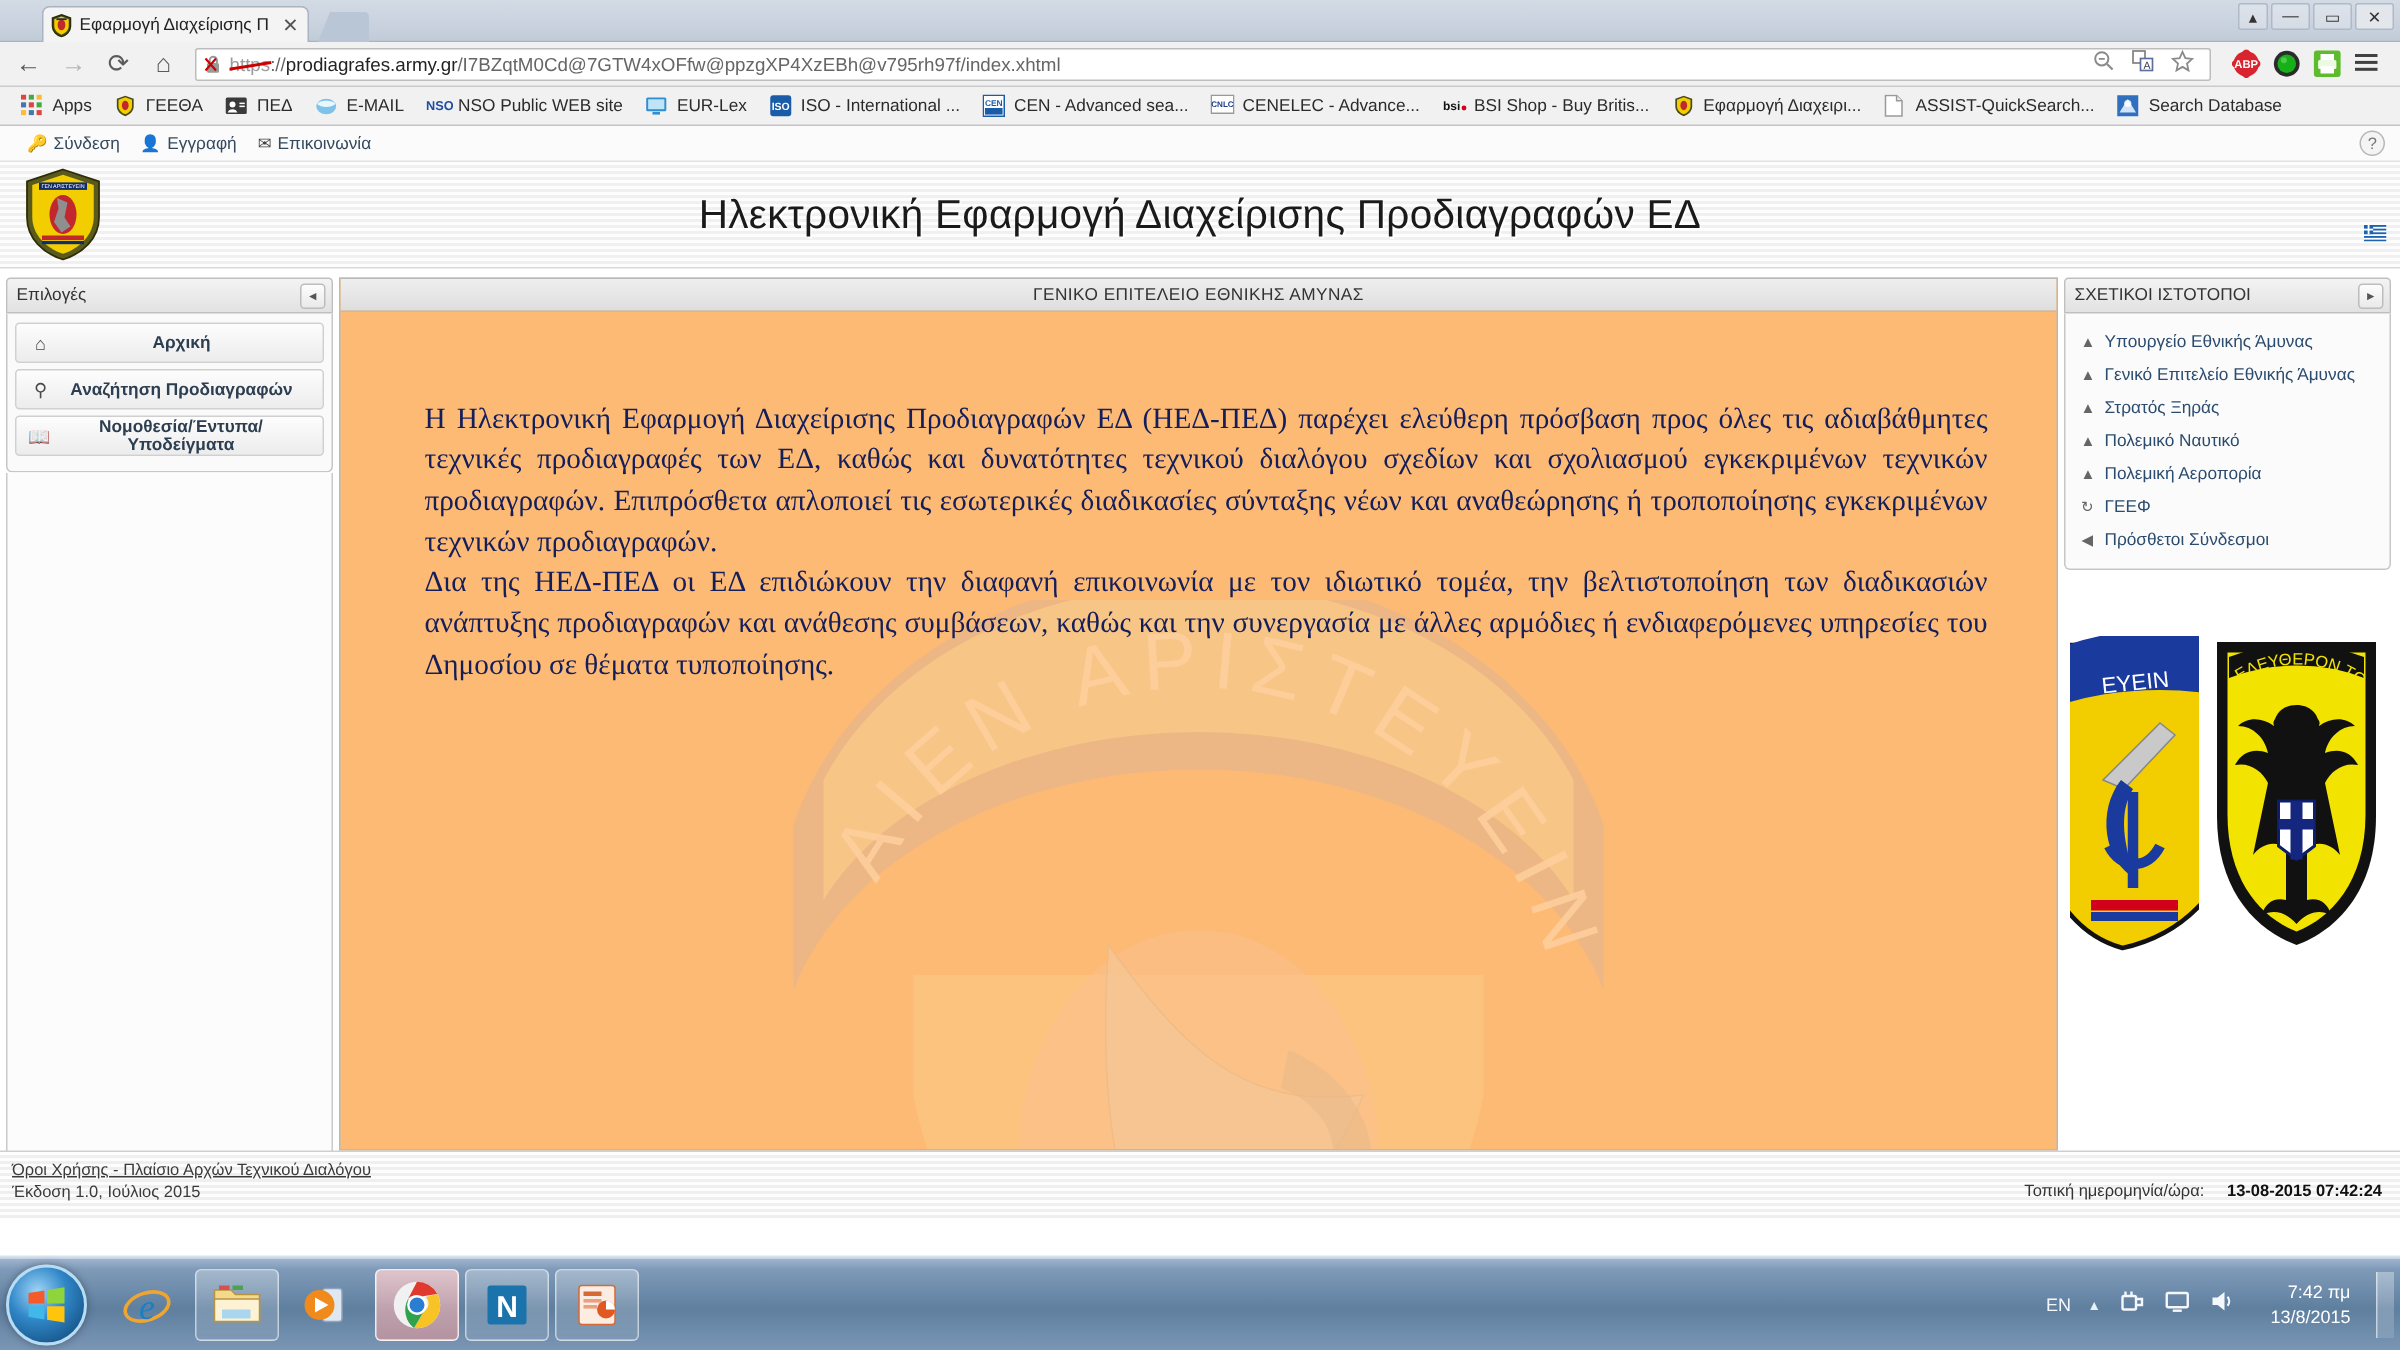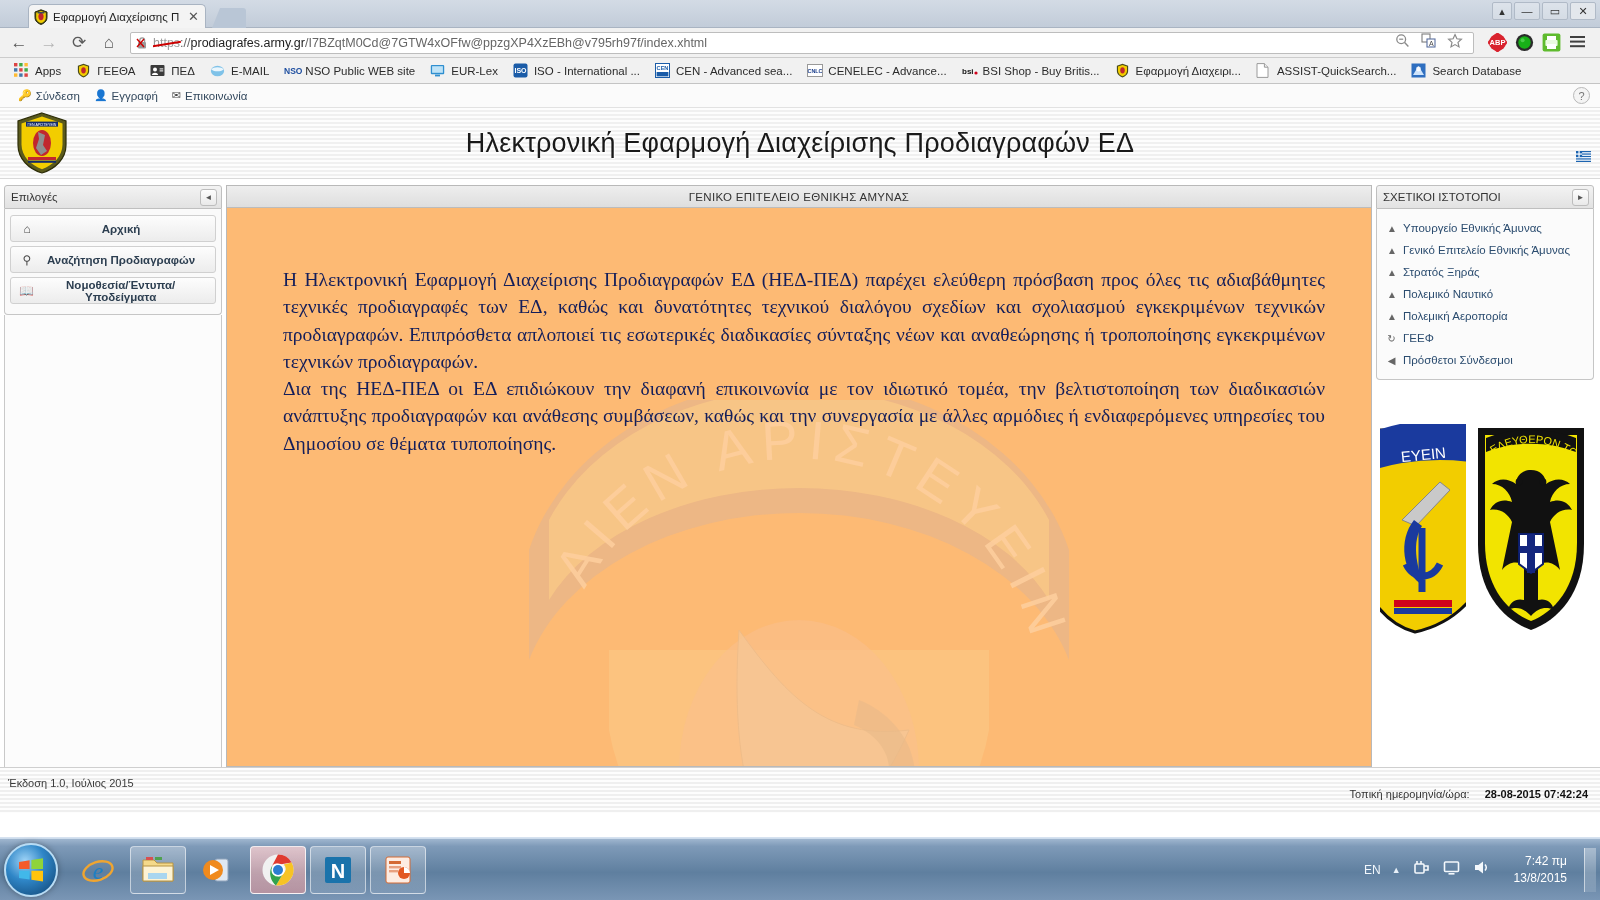--- a/index.html
+++ b/index.html
@@ -656,24 +656,25 @@
               <path d="M47 112 h24 v30 l-12 9 -12 -9 Z" fill="#fff" stroke="#0b1d6b" stroke-width="2"></path>
               <rect x="55" y="112" width="8" height="39" fill="#14267e"></rect>
               <rect x="47" y="124" width="24" height="7" fill="#14267e"></rect>
             </svg>
           </span>
         </div>
       </div>
     </div>
 
     <div class="pagefooter">
+      <div class="terms">Όροι Χρήσης - Πλαίσιο Αρχών Τεχνικού Διαλόγου</div>
       <div class="version">Έκδοση 1.0, Ιούλιος 2015</div>
       <div class="localtime">
         <span>Τοπική ημερομηνία/ώρα:</span>
-        <b>28-08-2015 07:42:24</b>
+        <b>13-08-2015 07:42:24</b>
       </div>
     </div>
   </div>
 </div>
 
 <div class="taskbar">
   <div class="startorb">
     <svg width="30" height="30" viewBox="0 0 30 30">
       <path d="M3 7 L13.6 5.3 V14 H3 Z" fill="#f45b2b"></path>
       <path d="M15.4 5 L27 3.2 V14 H15.4 Z" fill="#8fd43a"></path>

